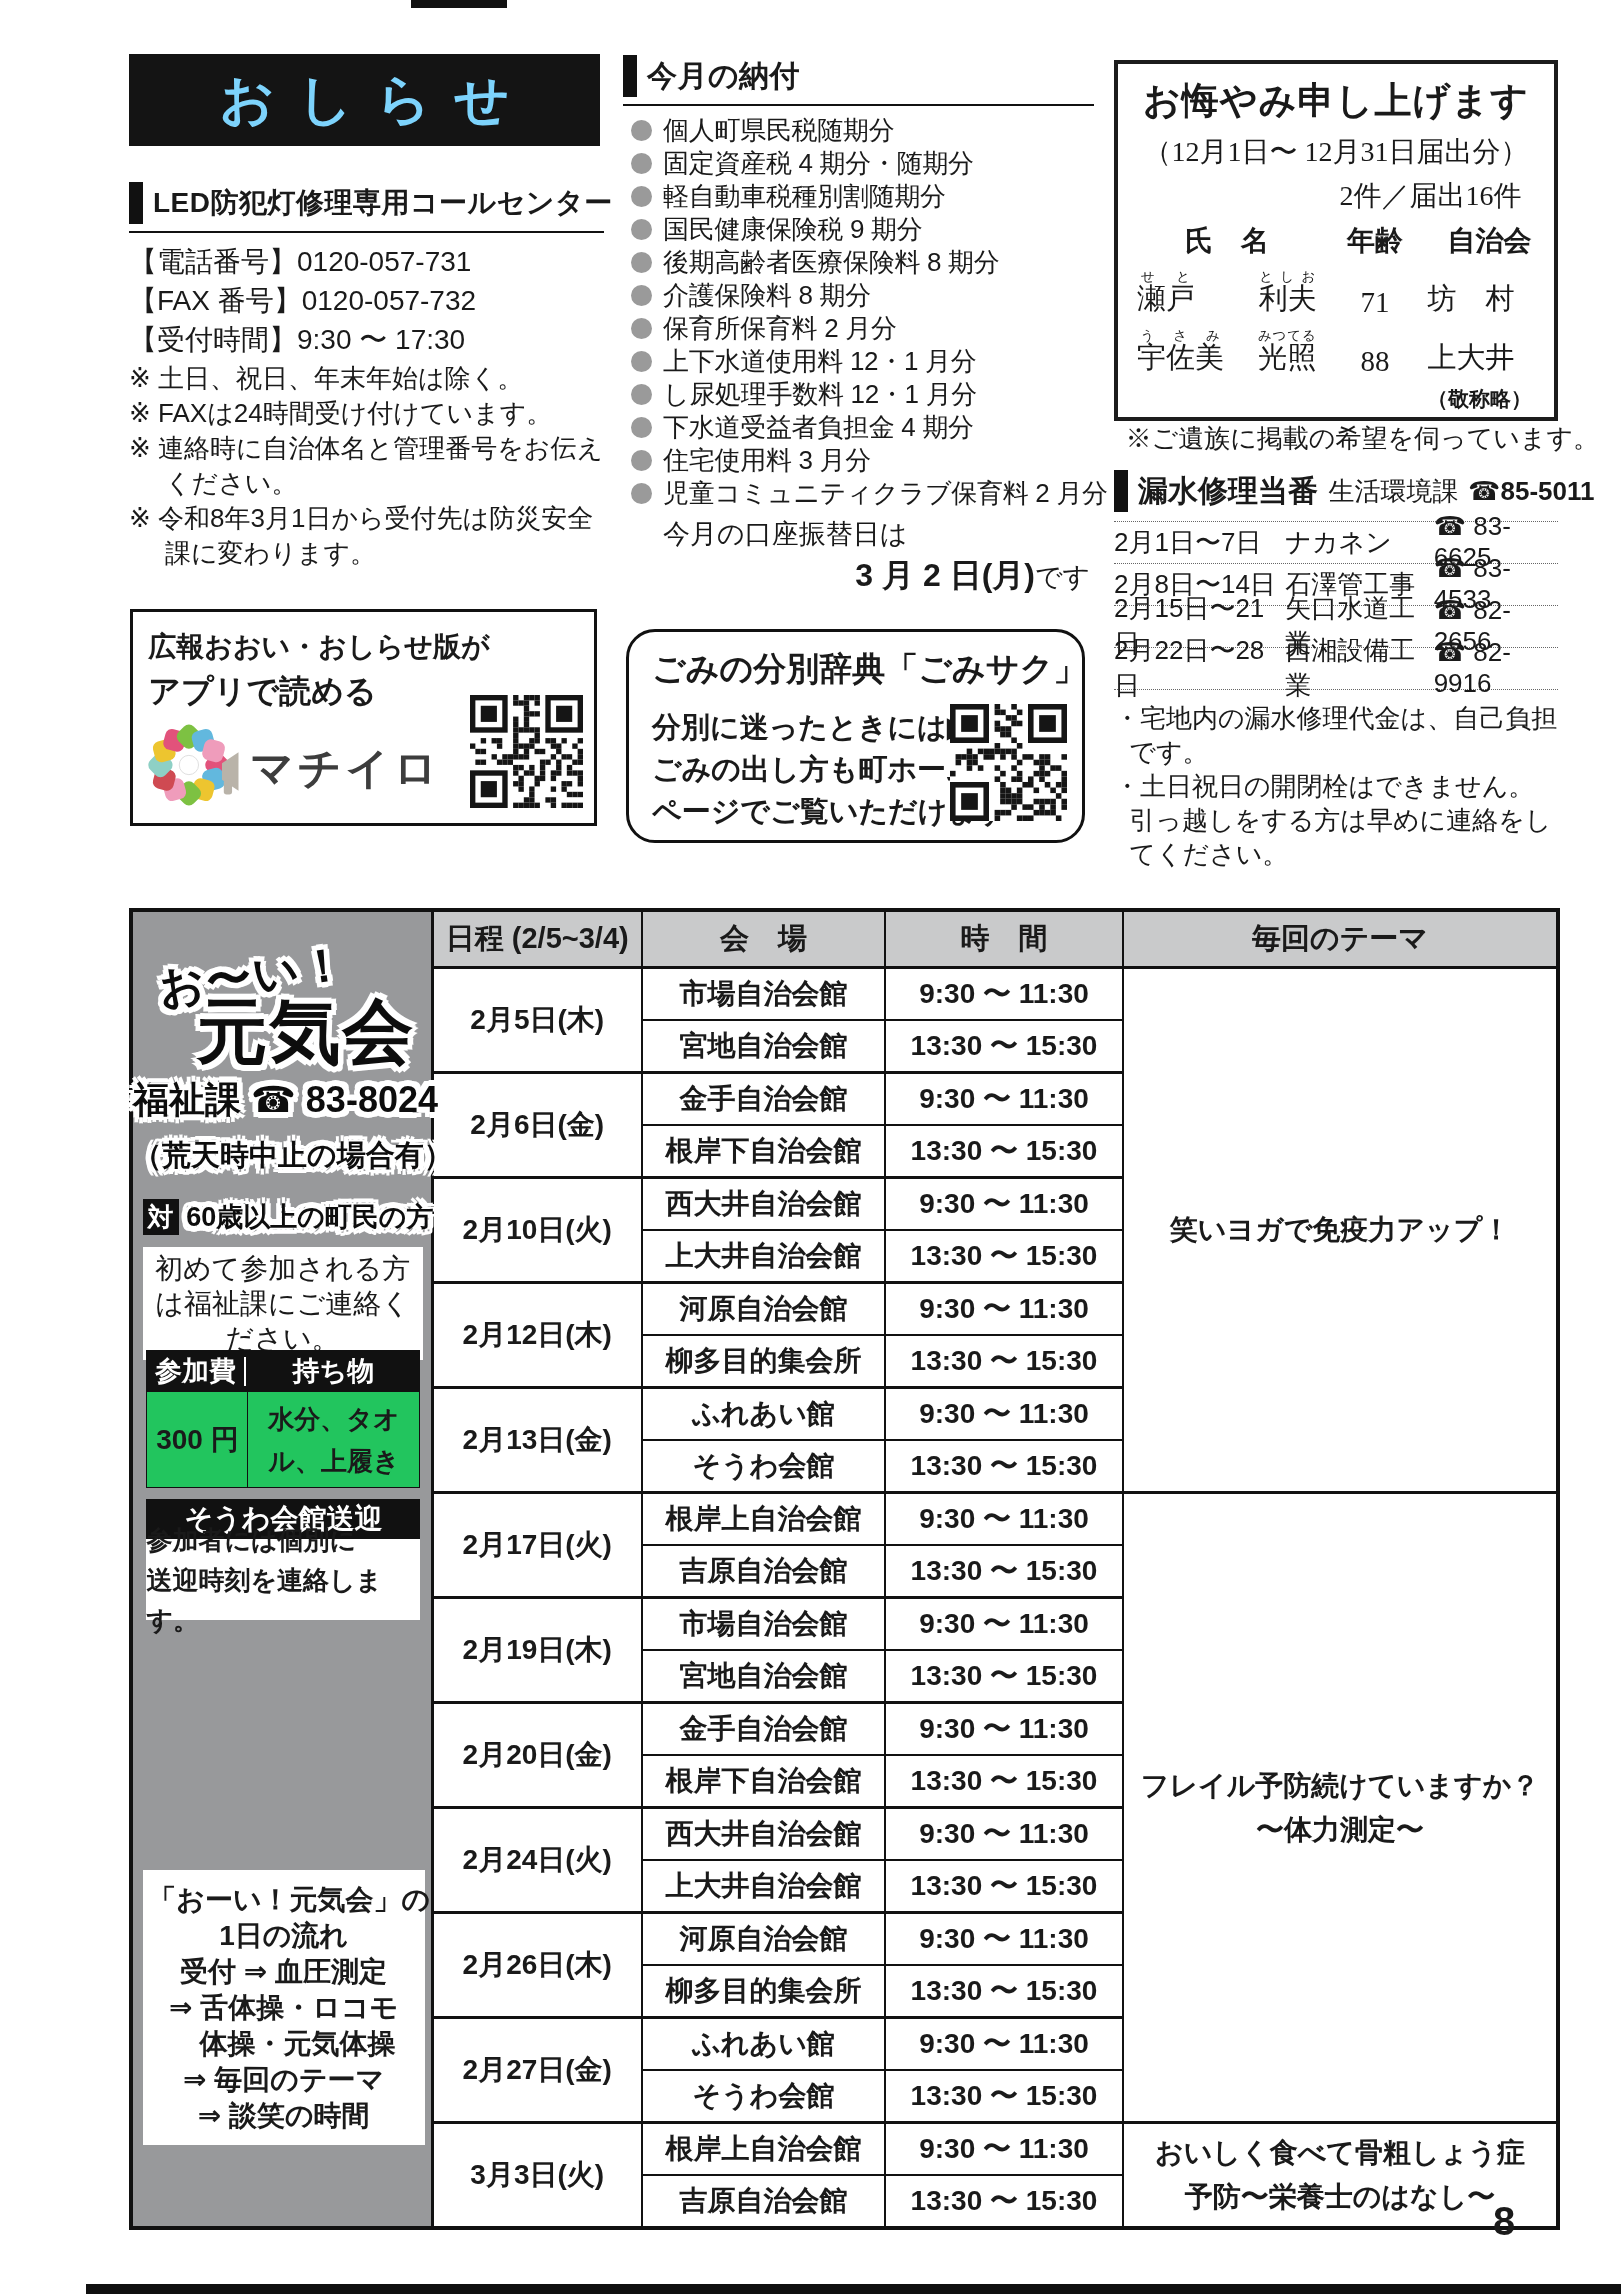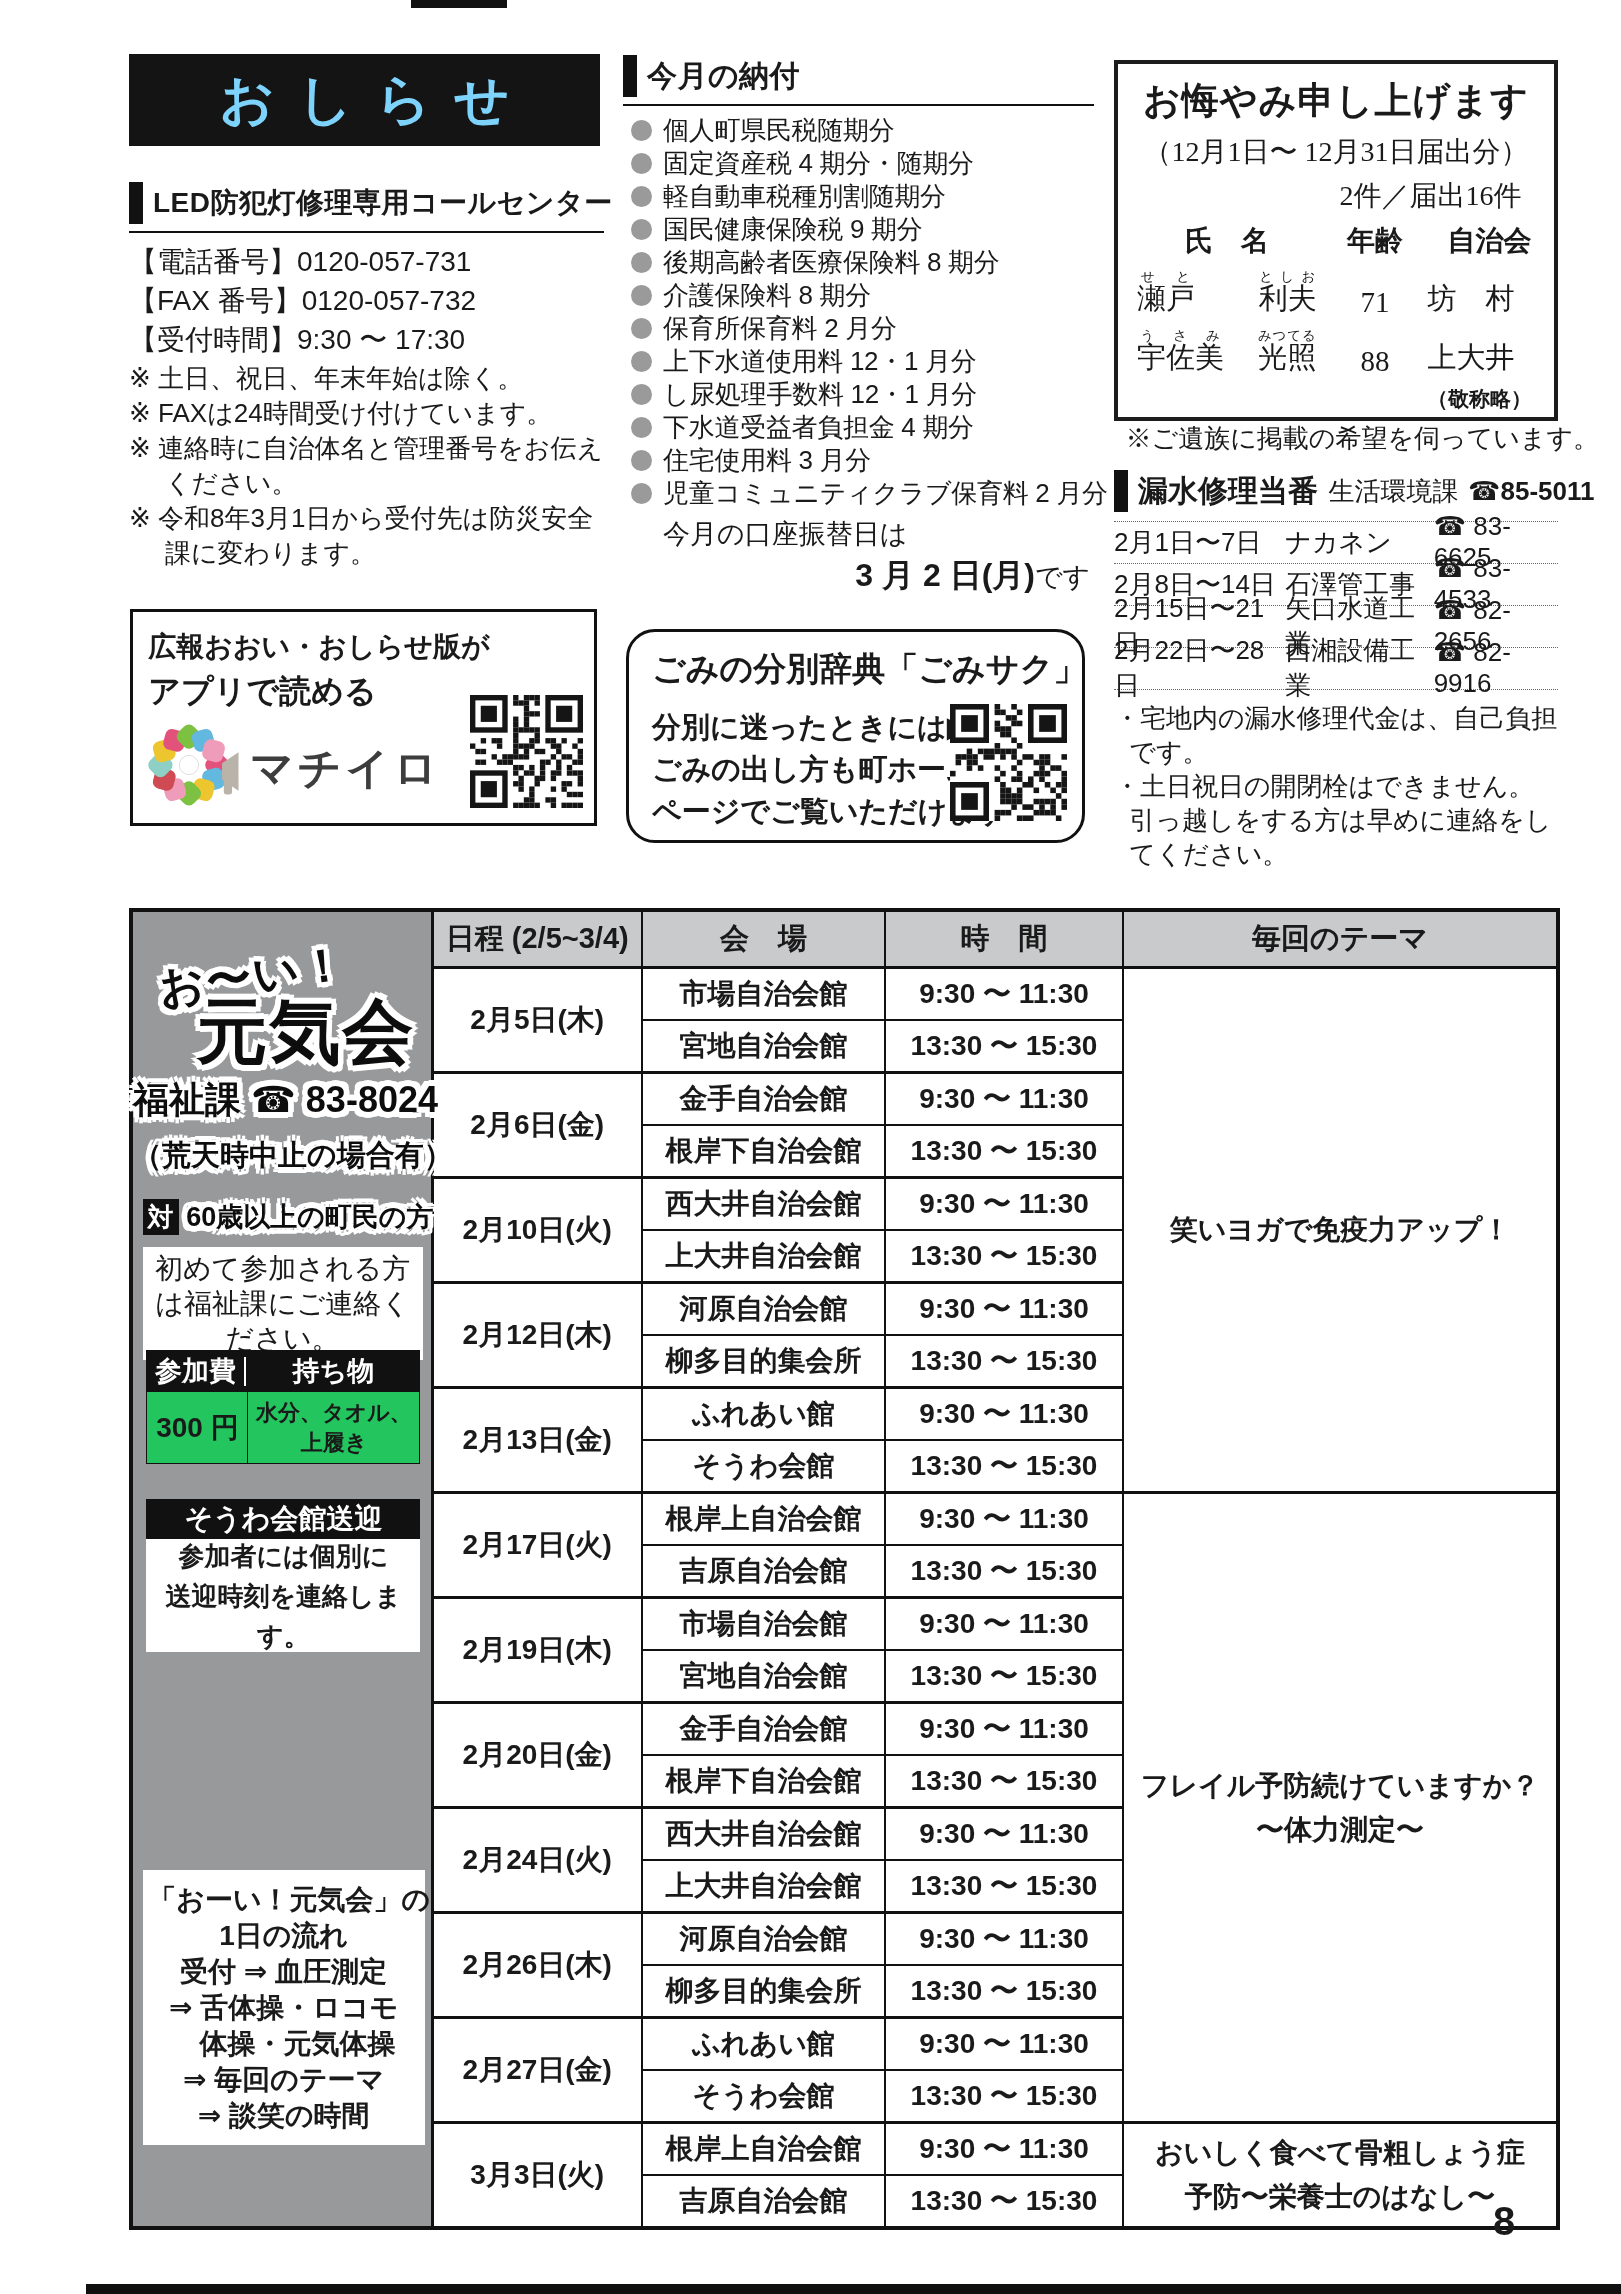--- a/index.html
+++ b/index.html
@@ -99,25 +99,25 @@
   .g-badge{display:inline-flex;width:36px;height:36px;background:#111;color:#fff;align-items:center;justify-content:center;
     font-size:26px;font-weight:bold;text-shadow:none;flex:none;}
   .g-firstnote{position:absolute;left:9.6px;top:335px;width:280px;background:#fff;box-sizing:border-box;
     padding:3.8px 5.7px;font-size:28px;font-weight:normal;line-height:35px;}
   .fee-tbl{position:absolute;left:13.4px;top:438px;width:274px;}
   .fee-head{display:flex;background:#111;color:#fff;font-size:27px;font-weight:bold;height:42px;align-items:center;}
   .fee-head .fh1{width:100px;text-align:center;border-right:2.9px solid #fff;box-sizing:border-box;height:29px;line-height:29px;}
   .fee-head .fh2{flex:1;text-align:center;}
   .fee-body{display:flex;background:#22c55e;border:1.9px solid #111;border-top:none;}
   .fee-val{width:100px;display:flex;align-items:center;justify-content:center;font-size:28px;border-right:1.9px solid #111;}
-  .fee-items{flex:1;font-size:22px;line-height:30px;text-align:center;padding:5.7px 1.9px;}
+  .fee-items{flex:1;font-size:26px;line-height:42px;text-align:center;padding:5.7px 1.9px;}
   .shuttle-title{position:absolute;left:13.4px;top:587px;width:274px;background:#111;color:#fff;text-align:center;
     font-size:28px;font-weight:bold;height:40px;line-height:40px;}
-  .shuttle-body{position:absolute;left:13.4px;top:627px;width:274px;height:113px;background:#fff;display:flex;
-    align-items:center;justify-content:center;font-size:26px;line-height:40px;text-align:center;}
+  .shuttle-body{position:absolute;left:13.4px;top:627px;width:274px;height:81px;background:#fff;display:flex;
+    align-items:center;justify-content:center;font-size:26px;line-height:40px;text-align:left;}
   .flow-box{position:absolute;left:9.6px;top:958px;width:282px;background:#fff;box-sizing:border-box;
     padding:11.5px 5.7px;font-size:28px;font-weight:bold;line-height:36px;}
   .flow-line{white-space:nowrap;}
 
   
   .pagenum{left:1493px;top:2199px;font-size:40px;font-weight:bold;}
   .scan-top{left:411px;top:0;width:96px;height:7.6px;background:#111;}
   .scan-bottom{left:86px;top:2284px;width:1535px;height:10.5px;background:#101010;}
 </style>
 </head>

